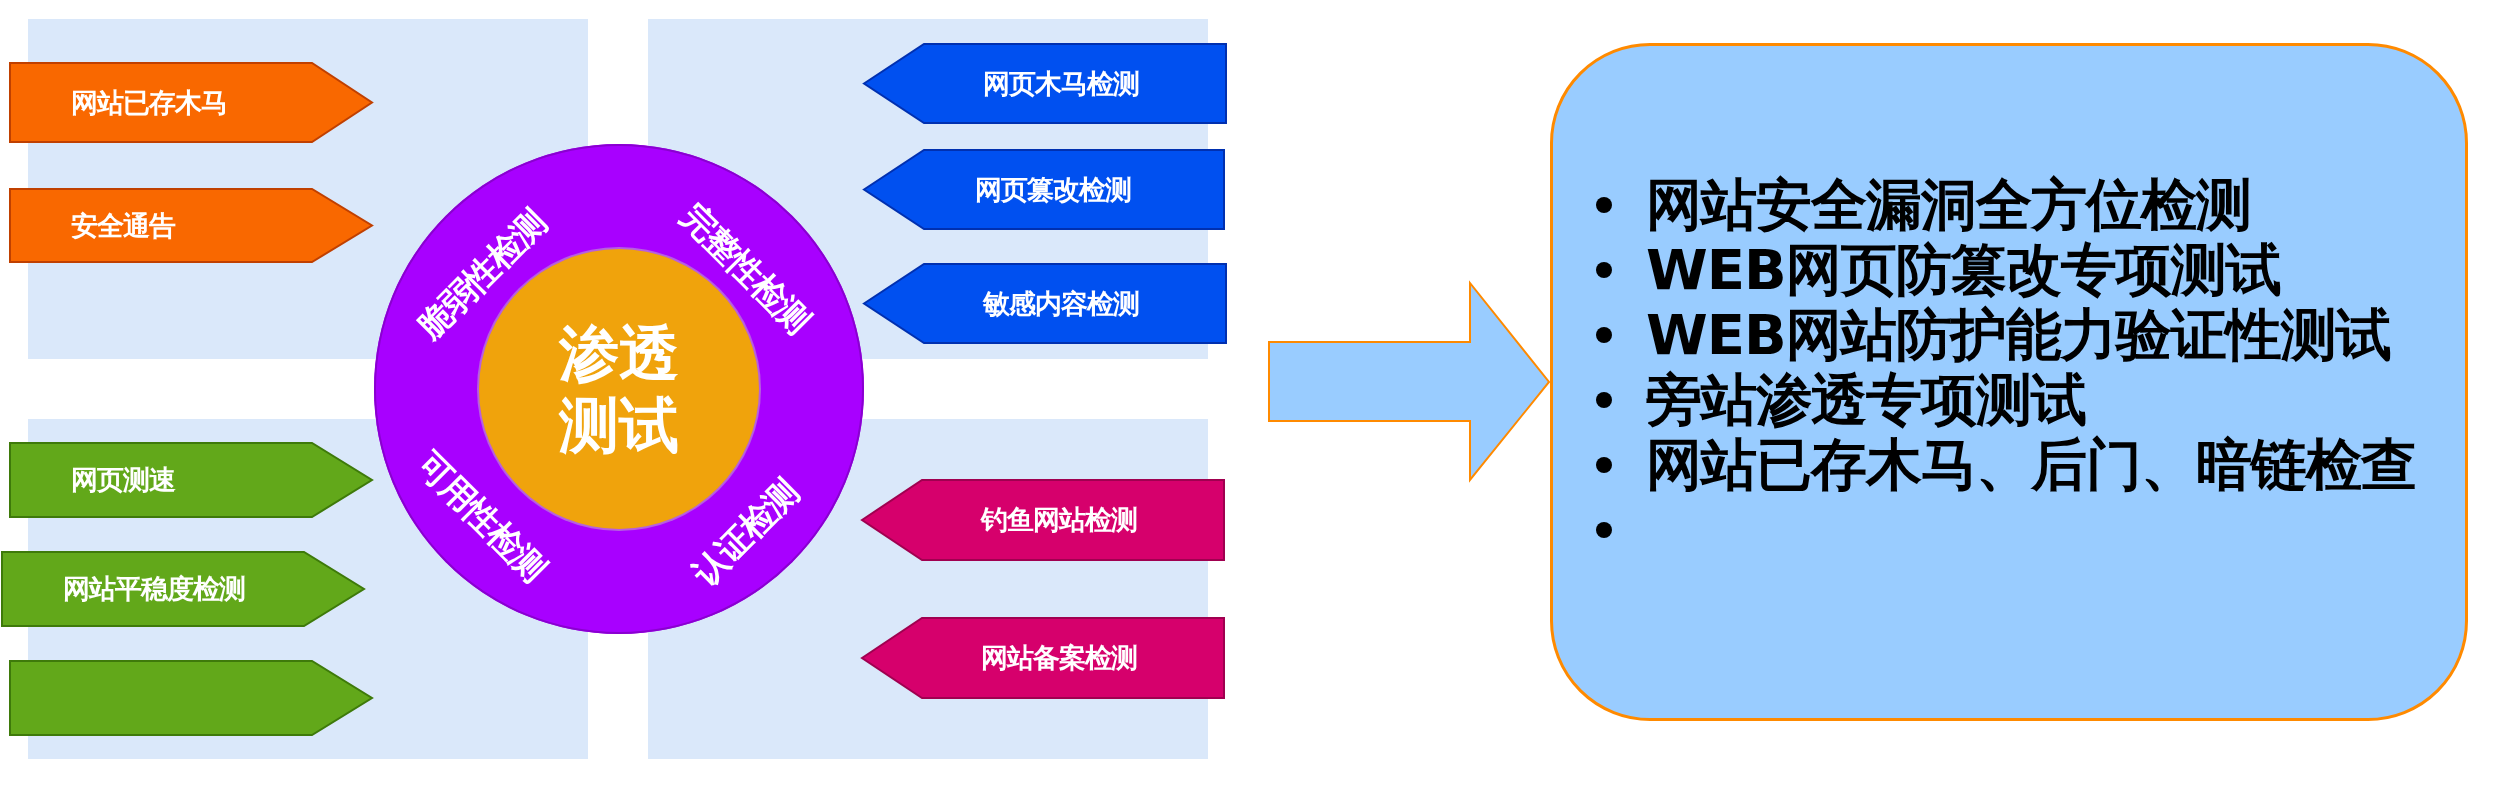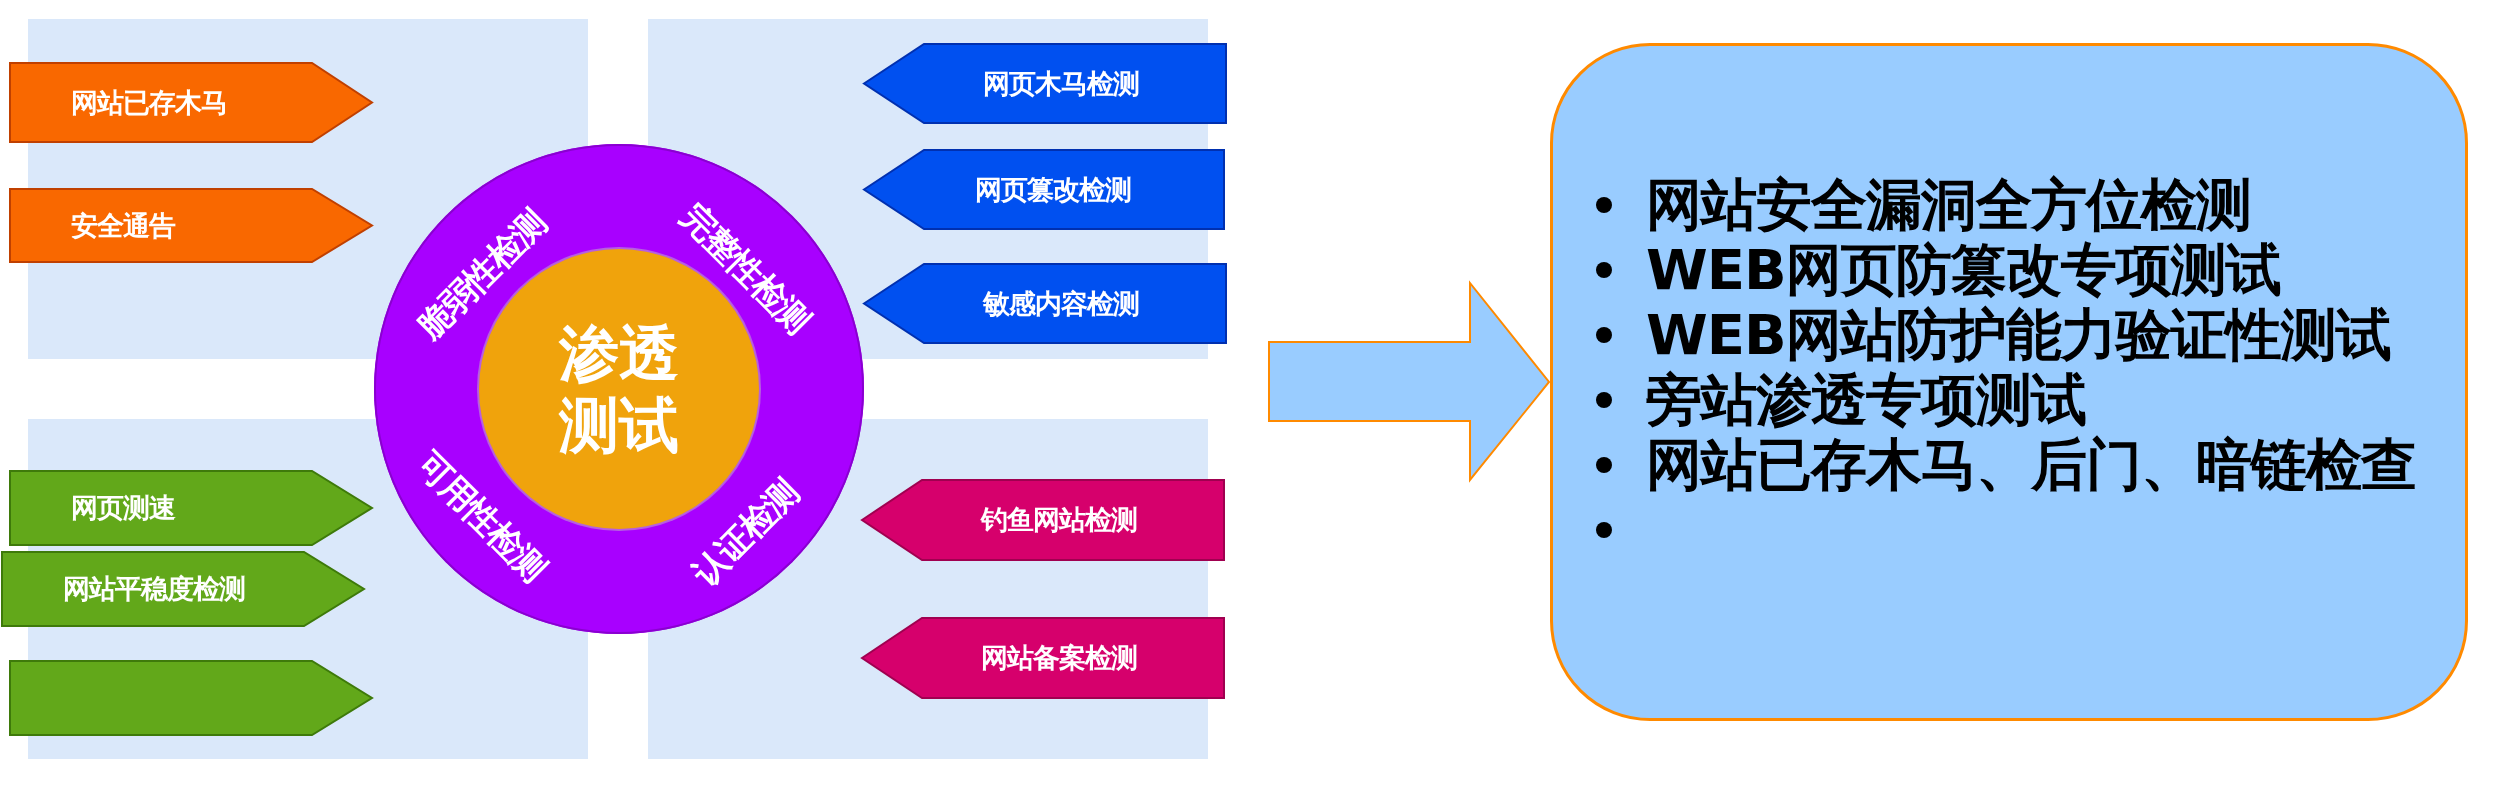--- a/index.html
+++ b/index.html
@@ -41,21 +41,21 @@
   </svg>
   <span class="label" style="left:62px;">网站已存木马</span>
 </div>
 <div class="tag" style="left:9px;top:188px;width:364px;height:75px;">
   <svg width="364" height="75">
     <polygon points="1,1 303,1 363,37.5 303,74 1,74" fill="#F96800" stroke="#C04000" stroke-width="2"></polygon>
   </svg>
   <span class="label" style="left:62px;">安全通告</span>
 </div>
 
-<div class="tag" style="left:9px;top:442px;width:364px;height:76px;margin-top:28px;">
+<div class="tag" style="left:9px;top:442px;width:364px;height:76px;">
   <svg width="364" height="76">
     <polygon points="1,1 303,1 363,38 303,75 1,75" fill="#62A81A" stroke="#3E7A0A" stroke-width="2"></polygon>
   </svg>
   <span class="label" style="left:62px;">网页测速</span>
 </div>
 <div class="tag" style="left:1px;top:551px;width:364px;height:76px;">
   <svg width="364" height="76">
     <polygon points="1,1 303,1 363,38 303,75 1,75" fill="#62A81A" stroke="#3E7A0A" stroke-width="2"></polygon>
   </svg>
   <span class="label" style="left:62px;">网站平稳度检测</span>

